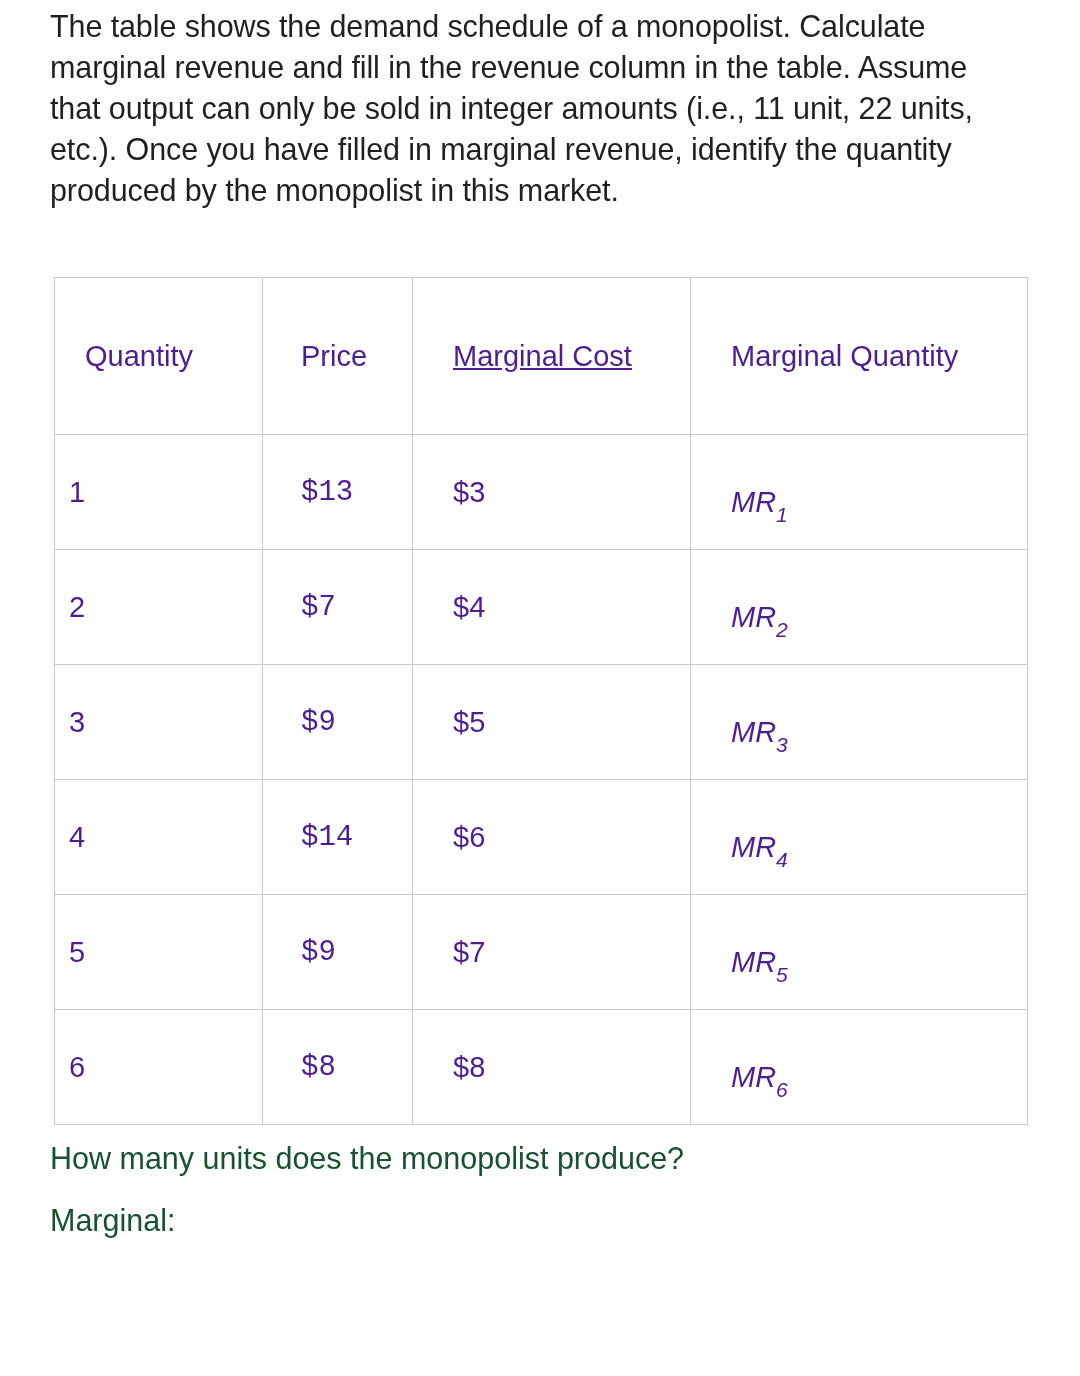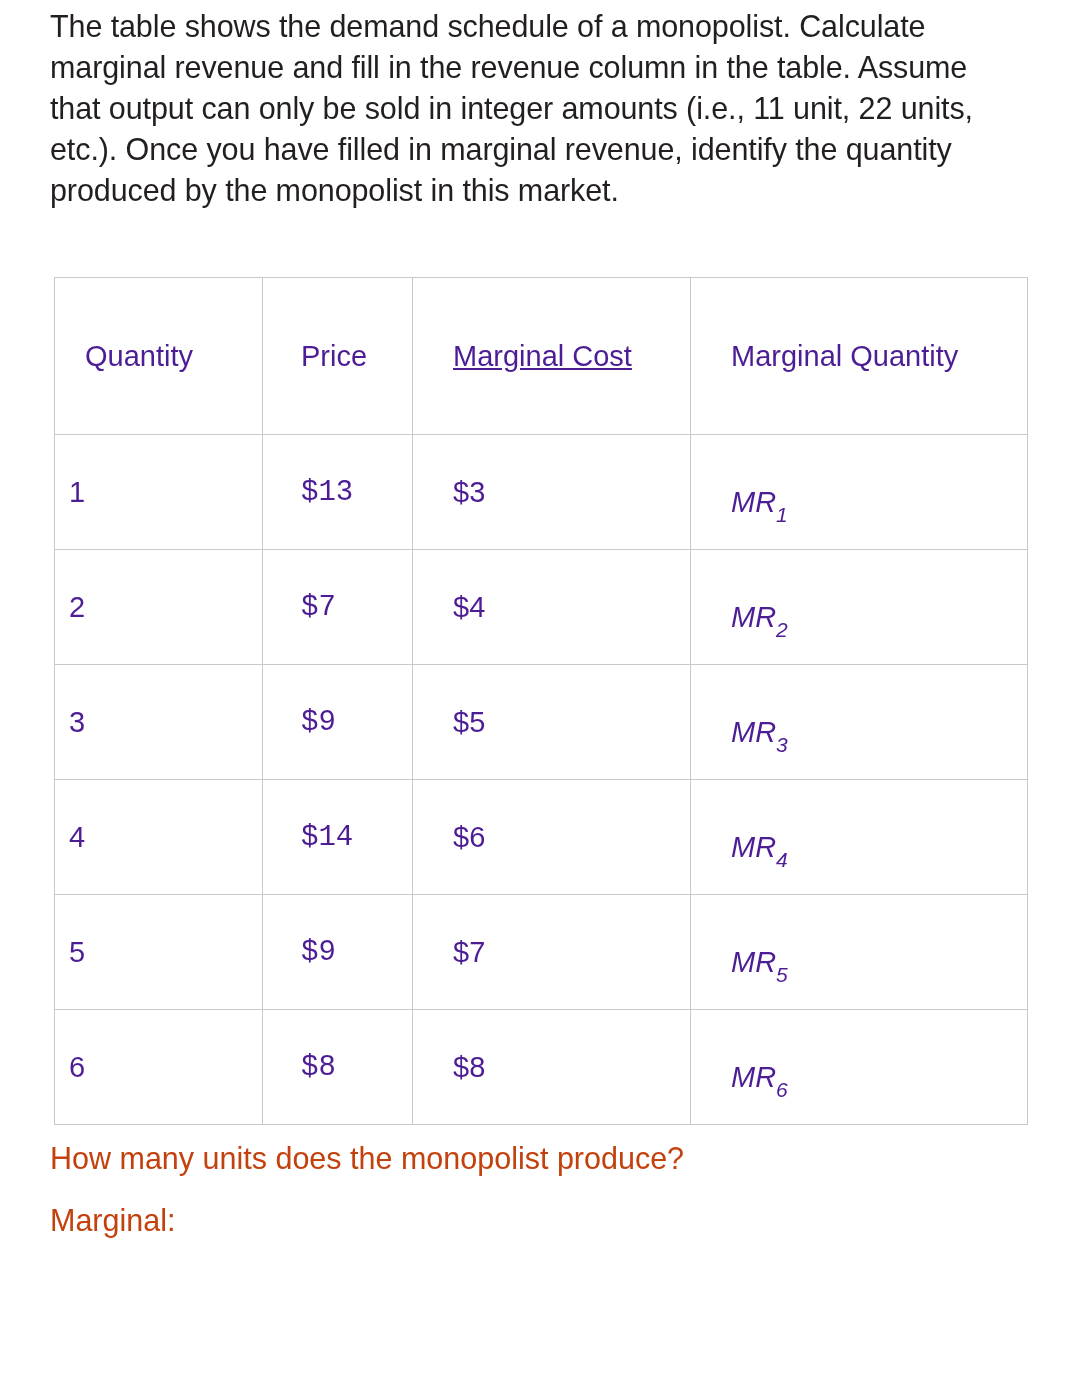--- a/index.html
+++ b/index.html
@@ -96,21 +96,21 @@
     top: 4px;
     left: 0px;
   }
 
   
   .question-line {
     position: absolute;
     left: 50px;
     font-size: 30.5px;
     line-height: 41px;
-    color: #c2410c;
+    color: #14532d;
   }
   .q-produce  { top: 1138px; }
   .q-quantity { top: 1200px; }
 </style>
 </head>
 <body>
 
 <div class="page">
 
   <div class="prompt">The table shows the demand schedule of a monopolist. Calculate marginal revenue and fill in the revenue column in the table. Assume that output can only be sold in integer amounts (i.e., 11 unit, 22 units, etc.). Once you have filled in marginal revenue, identify the quantity produced by the monopolist in this market.</div>

